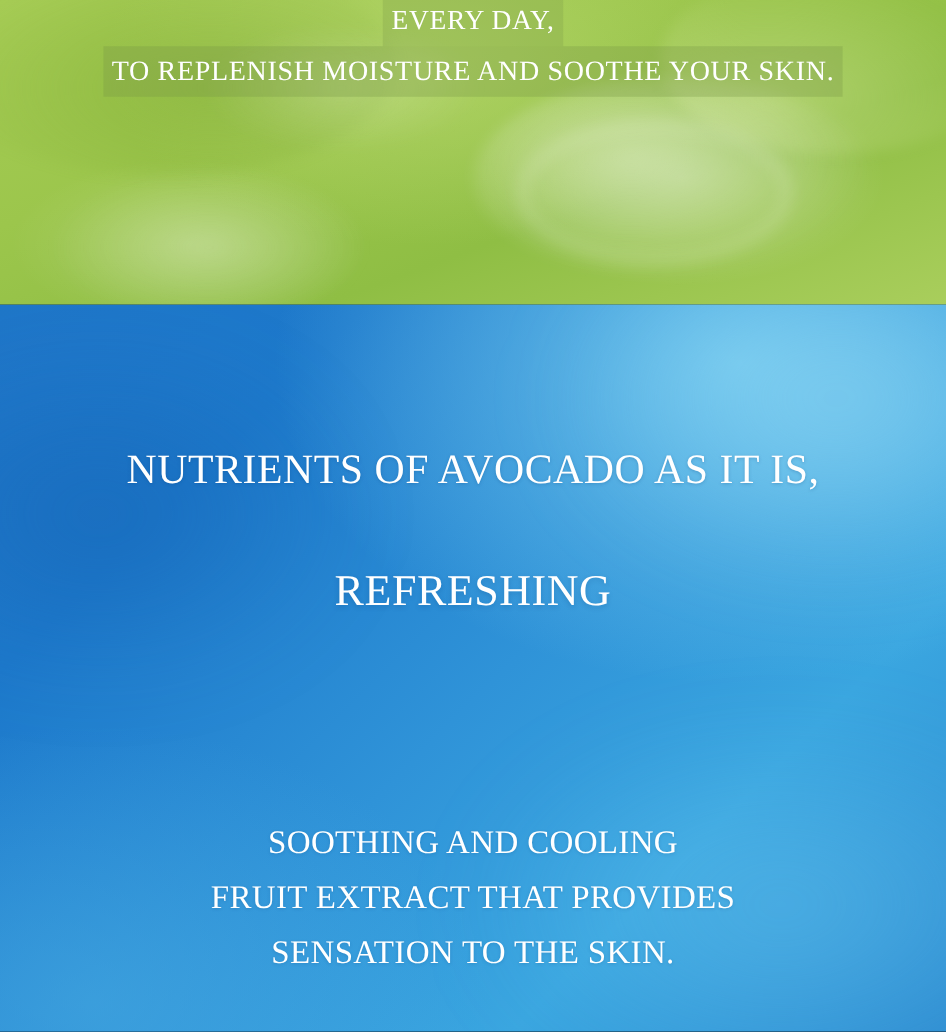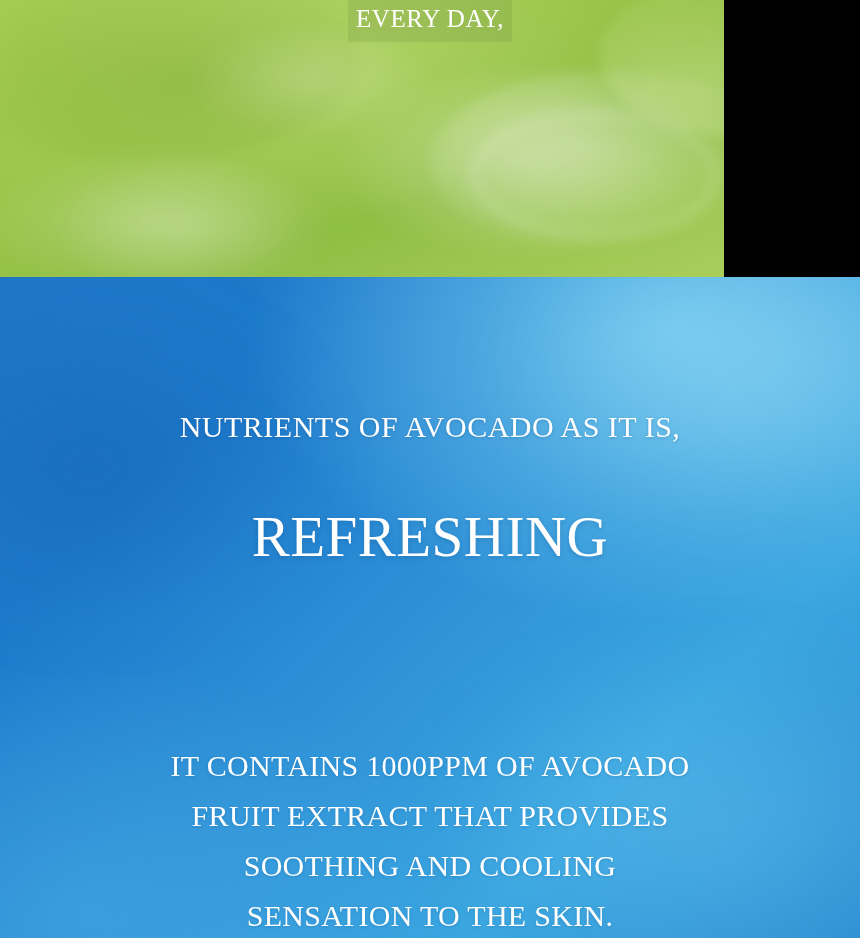--- a/index.html
+++ b/index.html
@@ -13,21 +13,21 @@
     height: 938px;
     overflow: hidden;
     font-family: "Liberation Serif", serif;
   }
 
   
   .panel-green {
     position: absolute;
     left: 0;
     top: 0;
-    width: 724px;
+    width: 860px;
     height: 277px;
     overflow: hidden;
     background:
       radial-gradient(ellipse 300px 160px at 72% 58%, rgba(255,255,255,0.30) 0%, rgba(255,255,255,0.0) 62%),
       radial-gradient(ellipse 250px 120px at 20% 80%, rgba(255,255,255,0.18) 0%, rgba(255,255,255,0.0) 65%),
       radial-gradient(ellipse 420px 240px at 45% 20%, rgba(190,220,120,0.55) 0%, rgba(150,190,70,0.0) 70%),
       linear-gradient(160deg, #a6cc55 0%, #9cc64c 35%, #8fbe44 65%, #a9ce5c 100%);
   }
   
   .gel {
@@ -122,30 +122,30 @@
     top: 0;
     width: 860px;
     height: 661px;
     color: #ffffff;
     text-align: center;
   }
   .eyebrow {
     position: absolute;
     left: 0; top: 131px;
     width: 860px;
-    font-size: 30px;
+    font-size: 38px;
     line-height: 38px;
     letter-spacing: 0.5px;
     text-shadow: 0 1px 3px rgba(0,60,120,0.25);
   }
   .headline {
     position: absolute;
     left: 0; top: 218px;
     width: 860px;
-    font-size: 57px;
+    font-size: 40px;
     line-height: 84px;
     letter-spacing: 0.5px;
     text-shadow: 0 2px 5px rgba(0,60,120,0.22);
   }
   .headline .hl-line { display: block; }
   .body-copy {
     position: absolute;
     left: 0; top: 464px;
     width: 860px;
     font-size: 30px;
@@ -163,37 +163,37 @@
   <div class="panel-green">
     <div class="gel gel-d"></div>
     <div class="gel gel-e"></div>
     <div class="gel gel-f"></div>
     <div class="gel gel-a"></div>
     <div class="gel gel-b"></div>
     <div class="gel gel-c"></div>
 
     <div class="green-text-block">
       <div><span class="green-line l1">EVERY DAY,</span></div>
+      <div><span class="green-line l3">TO REPLENISH MOISTURE AND SOOTHE YOUR SKIN.</span></div>
     </div>
   </div>
 
   <div class="panel-blue">
     <div class="blue-hi blue-hi-1"></div>
     <div class="blue-hi blue-hi-2"></div>
     <div class="blue-hi blue-hi-3"></div>
 
     <div class="blue-content">
       <div class="eyebrow">NUTRIENTS OF AVOCADO AS IT IS,</div>
 
       <div class="headline">
         <span class="hl-line">REFRESHING</span>
       </div>
 
       <div class="body-copy">
-        <span class="bc-line">IT CONTAINS 1000PPM OF AVOCADO</span>
+        <span class="bc-line">SOOTHING AND COOLING</span>
         <span class="bc-line">FRUIT EXTRACT THAT PROVIDES</span>
-        <span class="bc-line">SOOTHING AND COOLING</span>
         <span class="bc-line">SENSATION TO THE SKIN.</span>
       </div>
     </div>
   </div>
 
 </div>
 
 </body></html>

